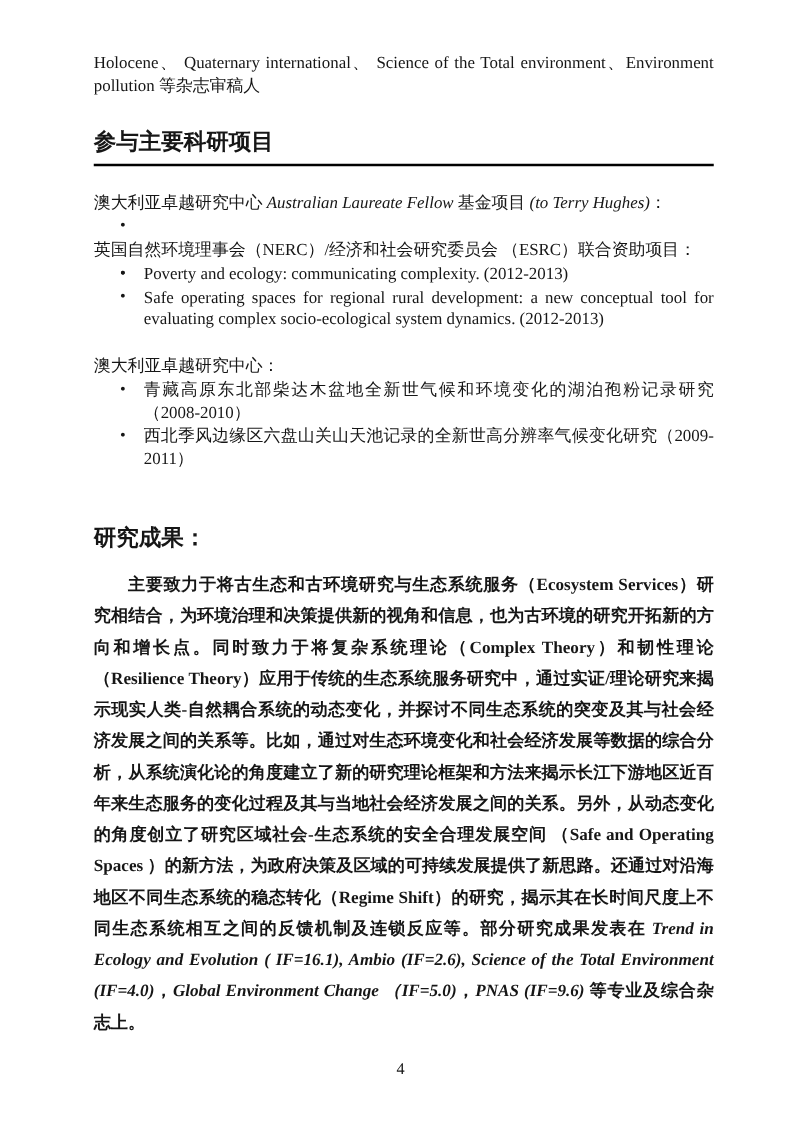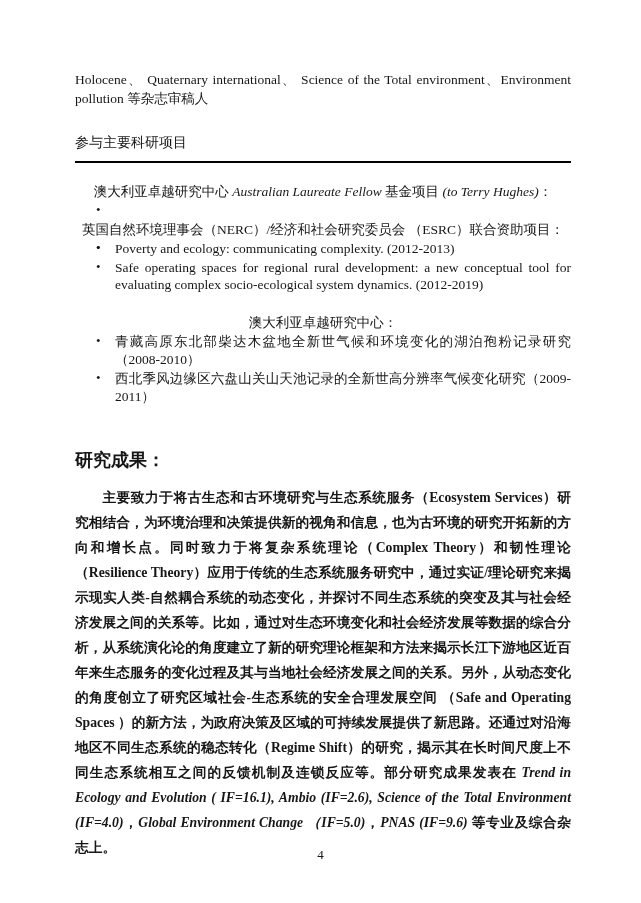--- a/index.html
+++ b/index.html
@@ -12,42 +12,41 @@
     height: 903px;
     position: relative;
     font-family: "Liberation Serif", "DejaVu Serif", serif;
     color: #161616;
     overflow: hidden;
   }
   .page {
     position: absolute;
     inset: 0;
     box-sizing: border-box;
-    padding: 70px 70px 0 75px;
+    padding: 40px 70px 0 75px;
     background: #ffffff;
   }
   .reviewer-note {
     margin: 0;
     font-size: 13.5px;
     line-height: 19px;
     text-align: justify;
   }
   .section-heading {
     margin: 27px 0 0 0;
-    font-size: 14px;
-    font-weight: 400;
+    font-size: 18px;
+    font-weight: 700;
     line-height: 16px;
     padding-bottom: 10px;
     border-bottom: 2px solid #000000;
   }
   .group-title {
     margin: 19px 0 0 0;
     font-size: 13.5px;
     line-height: 19px;
-    text-align: center;
   }
   .group-title .it, .para .it { font-style: italic; }
   ul.bullets {
     margin: 1px 0 0 0;
     padding: 0 0 0 40px;
     list-style: none;
   }
   ul.bullets li {
     position: relative;
     font-size: 13.5px;
@@ -97,21 +96,21 @@
 
   <p class="group-title"><span>澳大利亚卓越研究中心 </span><span class="it">Australian Laureate Fellow</span><span> 基金项目 </span><span class="it">(to Terry Hughes)</span><span>：</span></p>
   <ul class="bullets">
     <li><span class="marker">•</span></li>
   </ul>
 
   <p class="group-title">英国自然环境理事会（NERC）/经济和社会研究委员会 （ESRC）联合资助项目：</p>
   <ul class="bullets">
     <li><span class="marker">•</span></li>
     <li><span class="marker">•</span><span>Poverty and ecology: communicating complexity. (2012-2013)</span></li>
-    <li><span class="marker">•</span><span>Safe operating spaces for regional rural development: a new conceptual tool for evaluating complex socio-ecological system dynamics. (2012-2019)</span></li>
+    <li><span class="marker">•</span><span>Safe operating spaces for regional rural development: a new conceptual tool for evaluating complex socio-ecological system dynamics. (2012-2013)</span></li>
   </ul>
 
   <p class="group-title">澳大利亚卓越研究中心：</p>
   <ul class="bullets cjk">
     <li><span class="marker">•</span><span>青藏高原东北部柴达木盆地全新世气候和环境变化的湖泊孢粉记录研究（2008-2010）</span></li>
     <li><span class="marker">•</span><span>西北季风边缘区六盘山关山天池记录的全新世高分辨率气候变化研究（2009-2011）</span></li>
   </ul>
 
   <h3 class="results-heading">研究成果：</h3>
 

